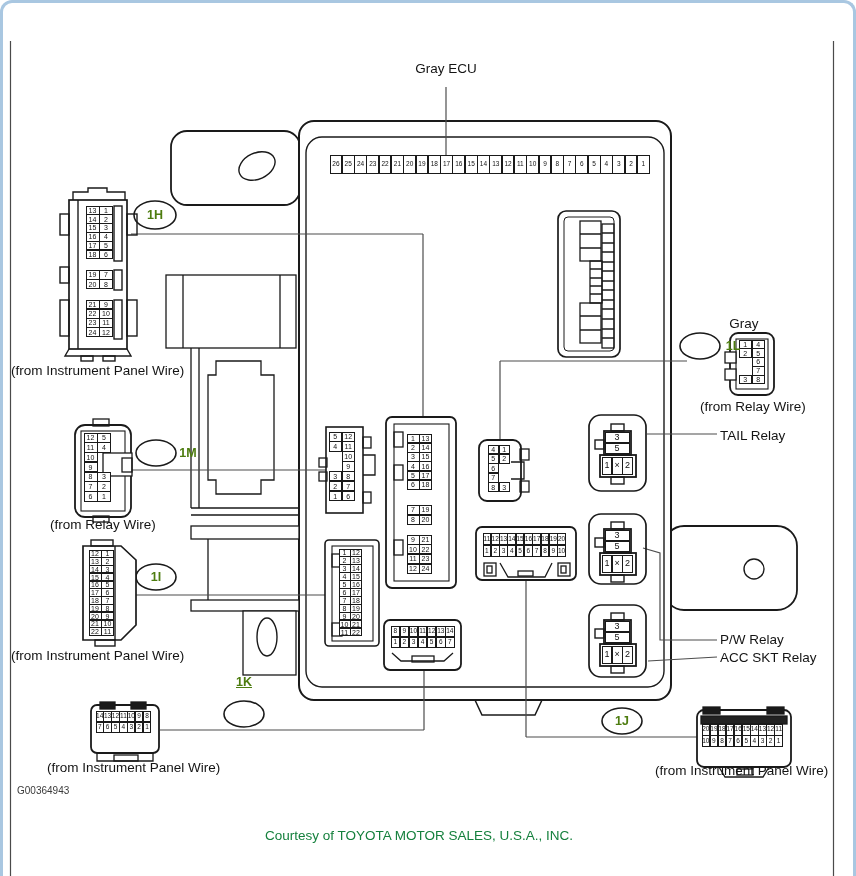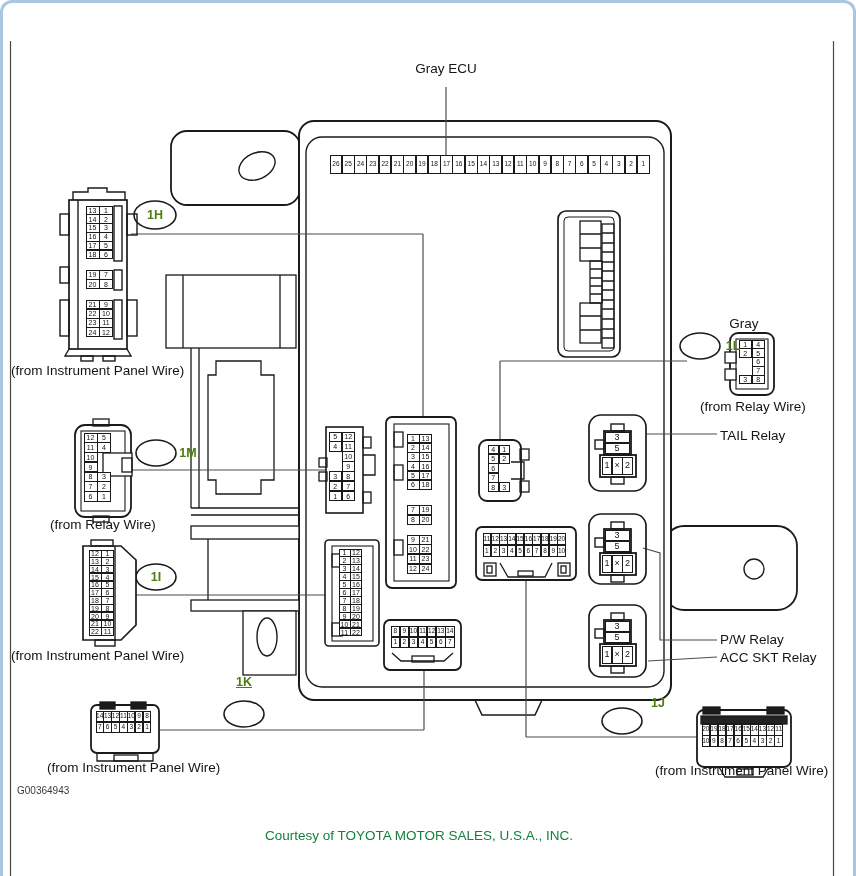--- a/index.html
+++ b/index.html
@@ -705,21 +705,21 @@
         <div class="grid-cell">×</div>
         <div class="grid-cell">2</div>
       </div>
     </div>
 
   <div class="badge" style="left:131px;top:205px;">1H</div>
   <div class="badge" style="left:132px;top:443px;margin-left:32px;">1M</div>
   <div class="badge" style="left:132px;top:567px;">1I</div>
   <div class="badge" style="left:220px;top:672px;text-decoration:underline;">1K</div>
   <div class="badge" style="left:709px;top:336px;">1L</div>
-  <div class="badge" style="left:598px;top:693px;padding-left:36px;">1J</div>
+  <div class="badge" style="left:598px;top:711px;">1J</div>
 
   <div class="lbl center" style="left:393px;top:58px;width:100px;">Gray ECU</div>
   <div class="lbl center" style="left:691px;top:313px;width:100px;text-align:center;">Gray</div>
   <div class="lbl center" style="left:690px;top:396px;width:120px;">(from Relay Wire)</div>
   <div class="lbl" style="left:717px;top:425px;">TAIL Relay</div>
   <div class="lbl" style="left:717px;top:629px;">P/W Relay</div>
   <div class="lbl" style="left:717px;top:647px;">ACC SKT Relay</div>
   <div class="lbl center" style="left:8px;top:360px;width:172px;">(from Instrument Panel Wire)</div>
   <div class="lbl center" style="left:40px;top:514px;width:120px;">(from Relay Wire)</div>
   <div class="lbl center" style="left:8px;top:645px;width:172px;">(from Instrument Panel Wire)</div>

